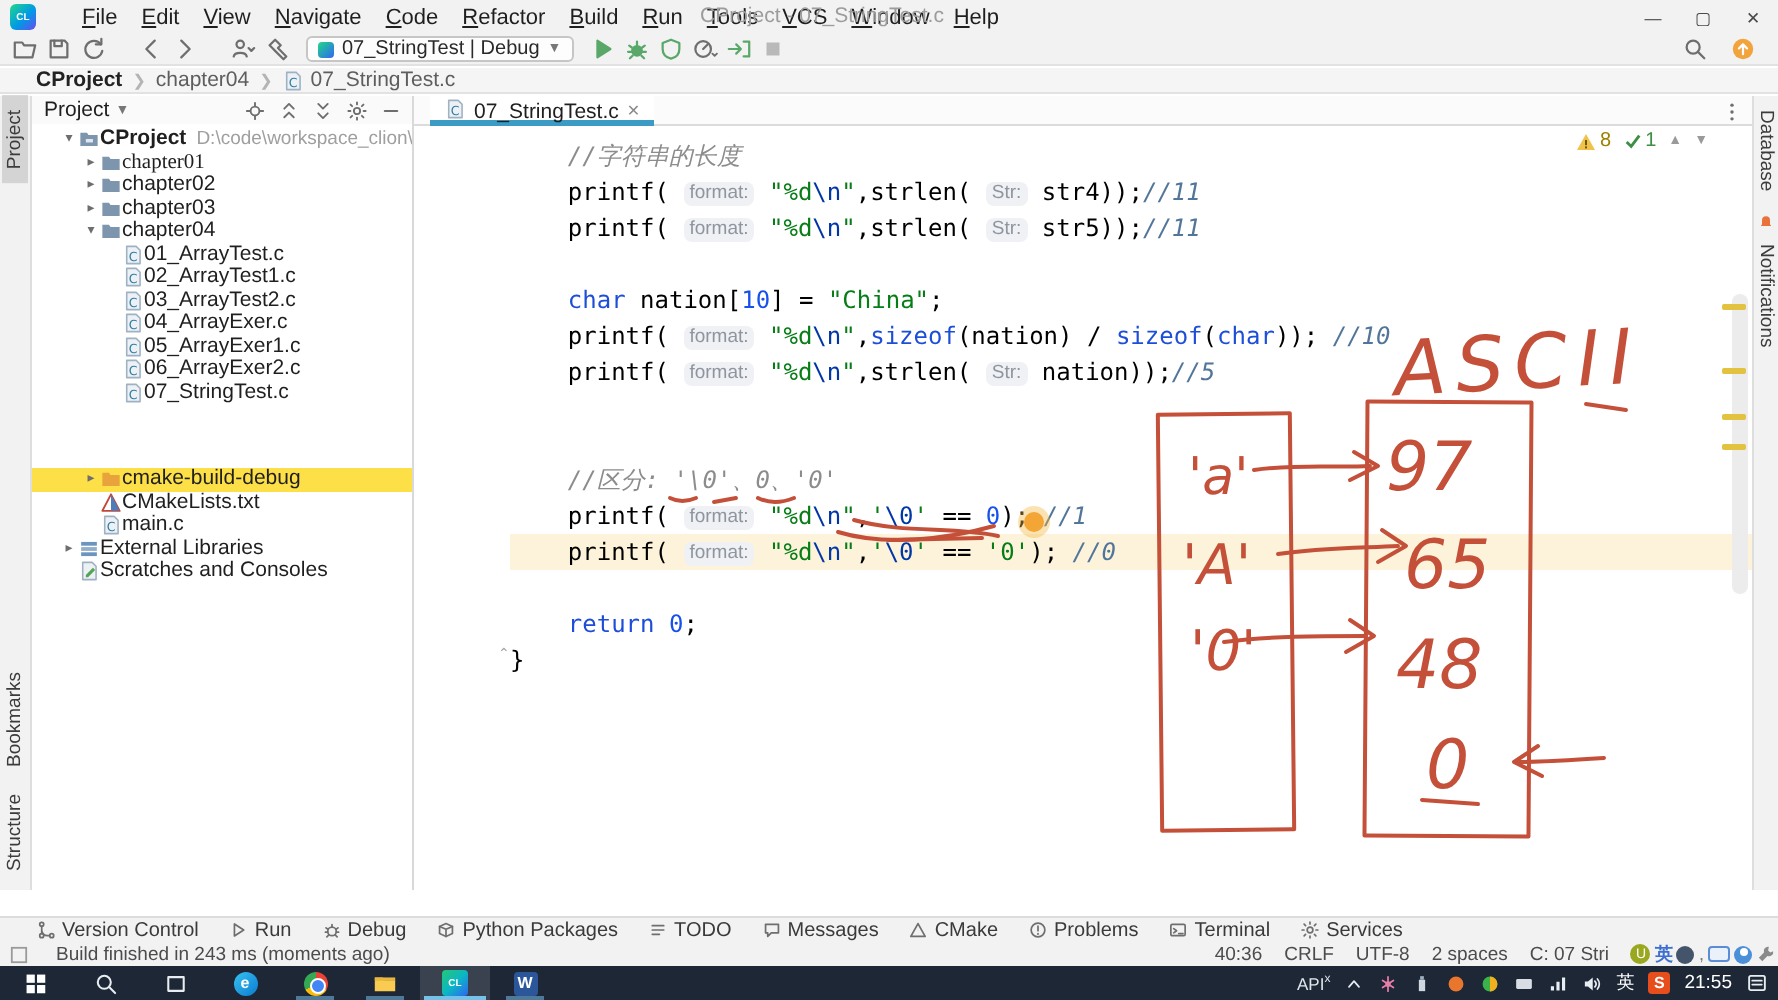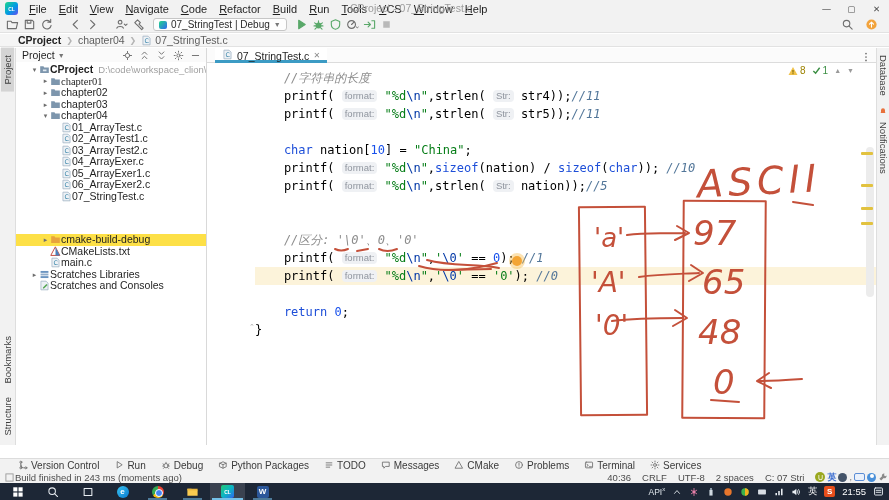--- a/index.html
+++ b/index.html
@@ -4,21 +4,21 @@
 <style>
   html,body{margin:0;padding:0;background:#e9e9e9;}
   #app{position:relative;width:889px;height:500px;background:#fff;font-family:"Liberation Sans",sans-serif;overflow:hidden;
        -webkit-font-smoothing:antialiased;}
   #app *{box-sizing:border-box;}
 
   
   .titlebar{position:absolute;left:0;top:0;width:889px;height:17px;background:#f2f2f2;display:flex;align-items:center;}
   .logo{width:13px;height:13px;margin:0 5px 0 5px;border-radius:3px;background:linear-gradient(135deg,#21d789,#009ae5 55%,#654df0);
         display:flex;align-items:center;justify-content:center;color:#fff;font-size:5px;font-weight:bold;flex:none;}
-  .menubar{display:flex;font-size:11px;color:#1f1f1f;}
+  .menubar{display:flex;font-size:11px;color:#1f1f1f;margin-left:12px;}
   .menu-item{display:inline-block;padding:1px 6px;cursor:default;}
   .menu-item::first-letter{text-decoration:underline;}
   .wtitle{position:absolute;left:350px;top:2px;font-size:10.5px;color:#9c9c9c;}
   .winbtns{position:absolute;right:0;top:0;display:flex;height:17px;}
   .winbtn{width:25px;height:17px;display:flex;align-items:center;justify-content:center;font-size:8.5px;color:#4a4a4a;}
 
   
   .toolbar{position:absolute;left:0;top:17px;width:889px;height:16px;background:#f2f2f2;border-bottom:1px solid #e2e2e2;
            display:flex;align-items:center;padding-left:4px;}
   .tbtn{width:17px;height:15px;display:flex;align-items:center;justify-content:center;flex:none;}
@@ -101,21 +101,21 @@
           display:flex;align-items:center;justify-content:center;}
 
   
   .twbar{position:absolute;left:0;top:458px;width:889px;height:13px;background:#f2f2f2;border-top:1px solid #dcdcdc;
          display:flex;align-items:center;gap:15px;padding-left:18px;font-size:10px;color:#3a3a3a;}
   .tw-item{display:flex;align-items:center;gap:3px;cursor:default;}
 
   
   .statusbar{position:absolute;left:0;top:471px;width:889px;height:12px;background:#f2f2f2;display:flex;align-items:center;
              font-size:9.5px;color:#4c4c4c;}
-  .sb-left{display:flex;align-items:center;gap:1px;margin-left:5px;}
+  .sb-left{display:flex;align-items:center;gap:14px;margin-left:5px;}
   .sb-right{margin-left:auto;display:flex;align-items:center;gap:11px;}
   .sb-seg{cursor:default;}
   .ime-strip{display:flex;align-items:center;gap:2px;margin-right:1px;}
   .ime-circle{width:10px;height:10px;border-radius:50%;background:#9aa820;color:#fff;font-size:7px;display:flex;
               align-items:center;justify-content:center;}
   .ime-en-blue{color:#3d6fd1;font-size:9px;font-weight:bold;}
   .ime-moon{width:9px;height:9px;border-radius:50%;background:#44546a;}
   .ime-comma{color:#777;font-size:9px;}
   .ime-pad{width:11px;height:8px;border:1px solid #5b8dd6;border-radius:2px;background:#eaf1fb;}
   .ime-person{width:9px;height:9px;border-radius:50%;background:#4a90d9;position:relative;}
@@ -527,21 +527,21 @@
           </div>
           <div class="trow" style="padding-left: 14px;">
             <span class="chev">▸</span>
             <span class="mini-icon" style="display: inline-flex; align-items: center;">
               <svg width="11" height="11" viewBox="0 0 14 14" fill="none" stroke="#6e6e6e" stroke-width="1.2" stroke-linecap="round" stroke-linejoin="round">
                 <rect x="2" y="2.5" width="10" height="2.4" fill="#6b94c0" stroke="none"></rect>
                 <rect x="2" y="5.8" width="10" height="2.4" fill="#93aecb" stroke="none"></rect>
                 <rect x="2" y="9.1" width="10" height="2.4" fill="#6b94c0" stroke="none"></rect>
               </svg>
             </span>
-            <span class="tlabel">Scratches Libraries</span>
+            <span class="tlabel">External Libraries</span>
           </div>
           <div class="trow" style="padding-left: 14px;">
             <span class="chev"></span>
             <span class="mini-icon" style="display: inline-flex; align-items: center;">
               <svg width="11" height="11" viewBox="0 0 14 14" fill="none" stroke="#6e6e6e" stroke-width="1.2" stroke-linecap="round" stroke-linejoin="round">
                 <path d="M3 1.5h6l2.5 2.5v8.5H3z" fill="#edf1f5" stroke="#9fb2c4" stroke-width="1"></path>
                 <path d="M5 9.5l4.5-4.5 1.4 1.4L6.4 10.9H5z" fill="#52a552" stroke="none"></path>
               </svg>
             </span>
             <span class="tlabel">Scratches and Consoles</span>

